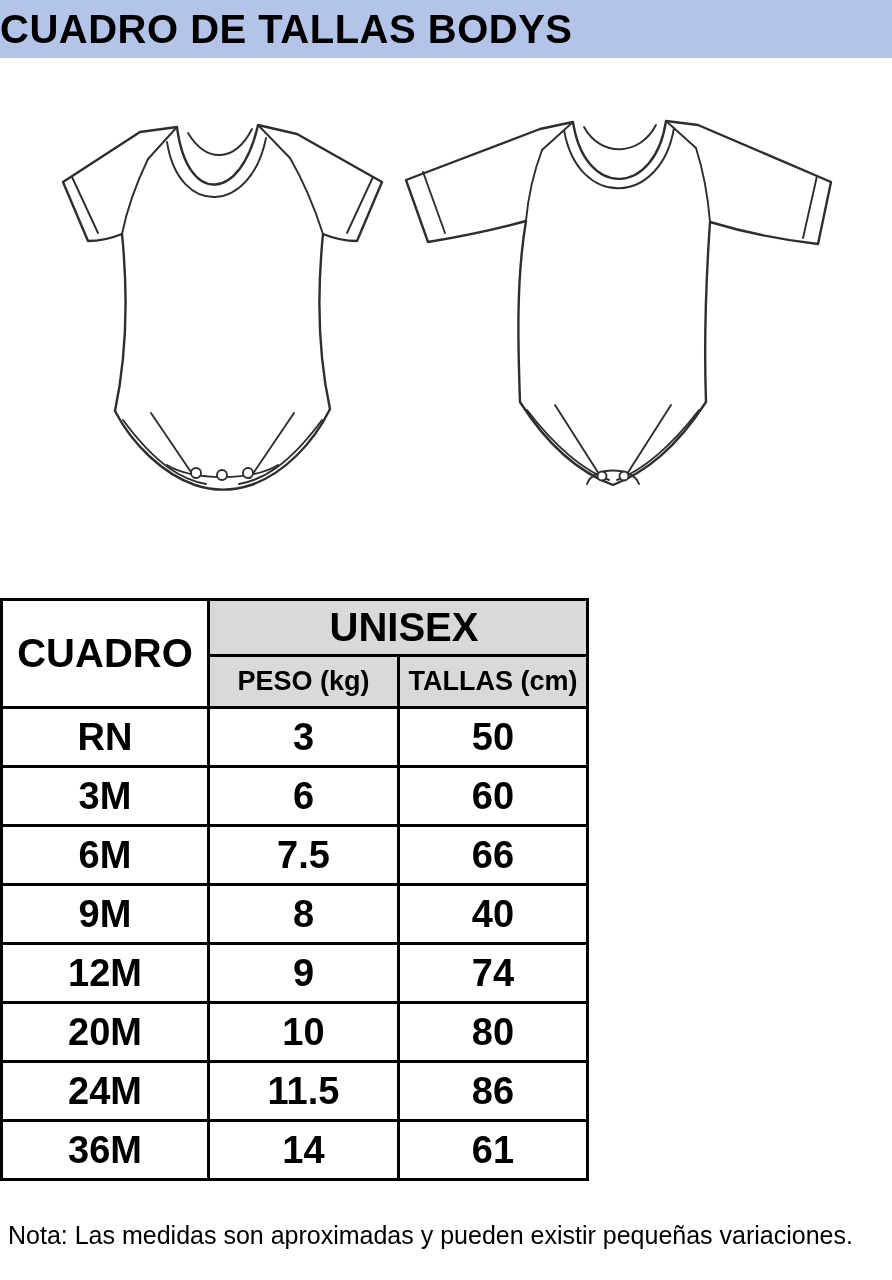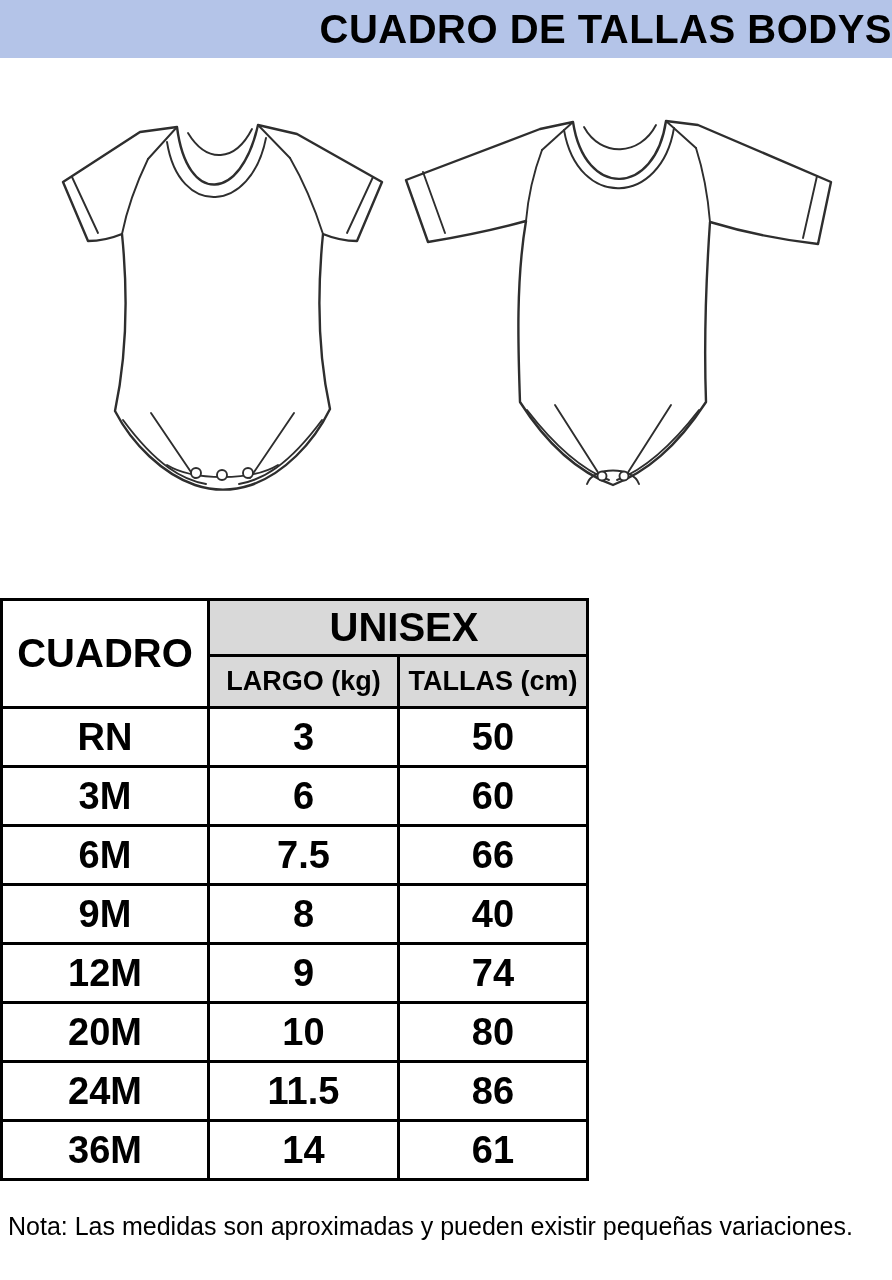--- a/index.html
+++ b/index.html
@@ -10,21 +10,21 @@
     --text:#000000;
   }
   *{margin:0;padding:0;box-sizing:border-box;}
   html,body{background:#ffffff;}
   body{
     width:892px;height:1280px;position:relative;overflow:hidden;
     font-family:"Liberation Sans","DejaVu Sans",sans-serif;color:var(--text);
   }
   .header-band{
     width:892px;height:58px;background:var(--header-bg);
-    display:flex;align-items:center;justify-content:flex-end;
+    display:flex;align-items:center;justify-content:flex-start;
   }
   .header-band h1{
     font-size:40px;font-weight:bold;letter-spacing:0.5px;color:var(--text);
   }
   .figures{position:relative;width:892px;height:452px;margin-top:42px;}
   .figures svg{position:absolute;display:block;}
   .fig-short{left:55px;top:14px;}
   .fig-long{left:393px;top:0px;}
   .outline{fill:#ffffff;stroke:var(--line-art);stroke-width:2.4;stroke-linejoin:round;}
   .detail{fill:none;stroke:var(--line-art);stroke-width:1.9;stroke-linecap:round;}
@@ -34,21 +34,21 @@
     border-collapse:collapse;table-layout:fixed;text-align:center;
   }
   .size-table th,.size-table td{
     border:3px solid var(--border);vertical-align:middle;padding:0;
   }
   .size-table .talla-head{background:#ffffff;font-size:40px;font-weight:bold;}
   .size-table .group-head{background:var(--table-header-bg);font-size:40px;font-weight:bold;height:56px;padding-left:12px;}
   .size-table .sub-head{background:var(--table-header-bg);font-size:27px;font-weight:bold;height:52px;}
   .size-table td{background:#ffffff;font-size:38px;font-weight:bold;height:59px;}
   .note{
-    margin-top:31px;margin-left:8px;font-size:25px;font-weight:normal;color:var(--text);
+    margin-top:40px;margin-left:8px;font-size:25px;font-weight:normal;color:var(--text);
   }
 </style>
 </head>
 <body>
 
 <div class="header-band">
   <h1>CUADRO DE TALLAS BODYS</h1>
 </div>
 
 <div class="figures">
@@ -117,21 +117,21 @@
       <col style="width:207px">
       <col style="width:190px">
       <col style="width:189px">
     </colgroup>
   <thead>
     <tr>
       <th class="talla-head" rowspan="2">CUADRO</th>
       <th class="group-head" colspan="2">UNISEX</th>
     </tr>
     <tr>
-      <th class="sub-head">LARGO (kg)</th>
+      <th class="sub-head">PESO (kg)</th>
       <th class="sub-head">TALLAS (cm)</th>
     </tr>
   </thead>
   <tbody>
       <tr>
         <td>RN</td>
         <td>3</td>
         <td>50</td>
       </tr>
       <tr>

